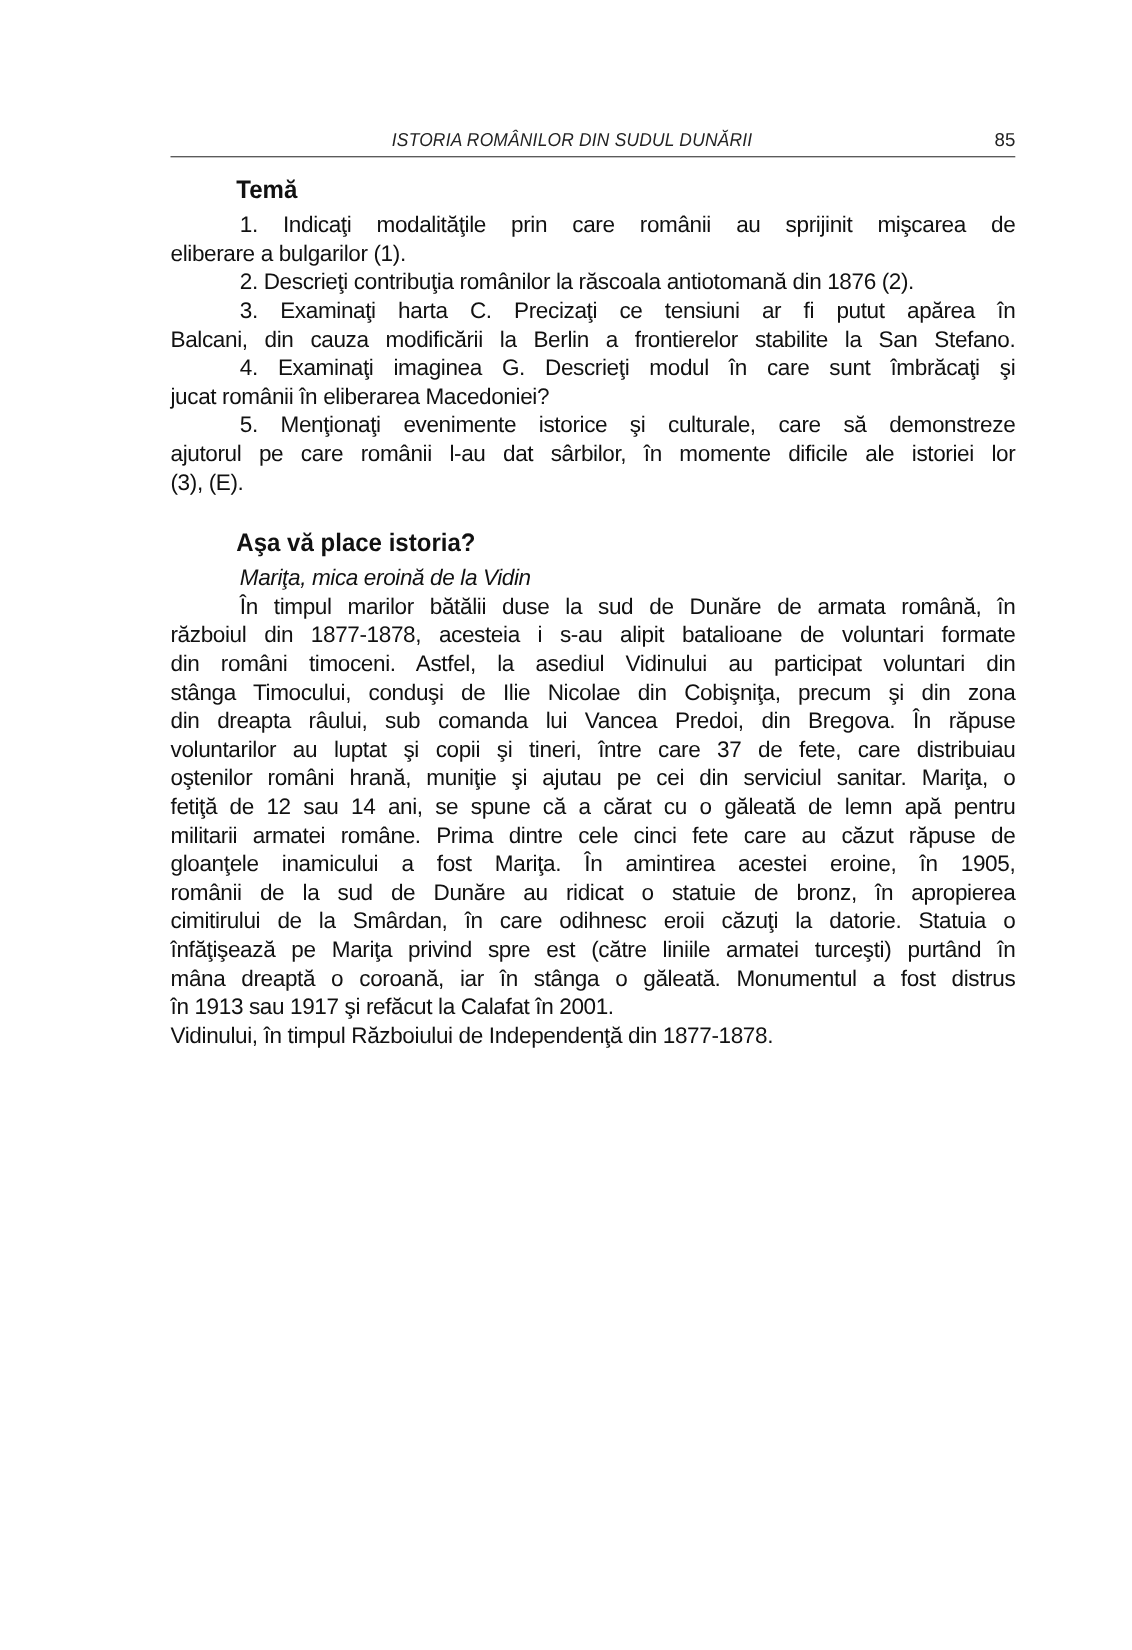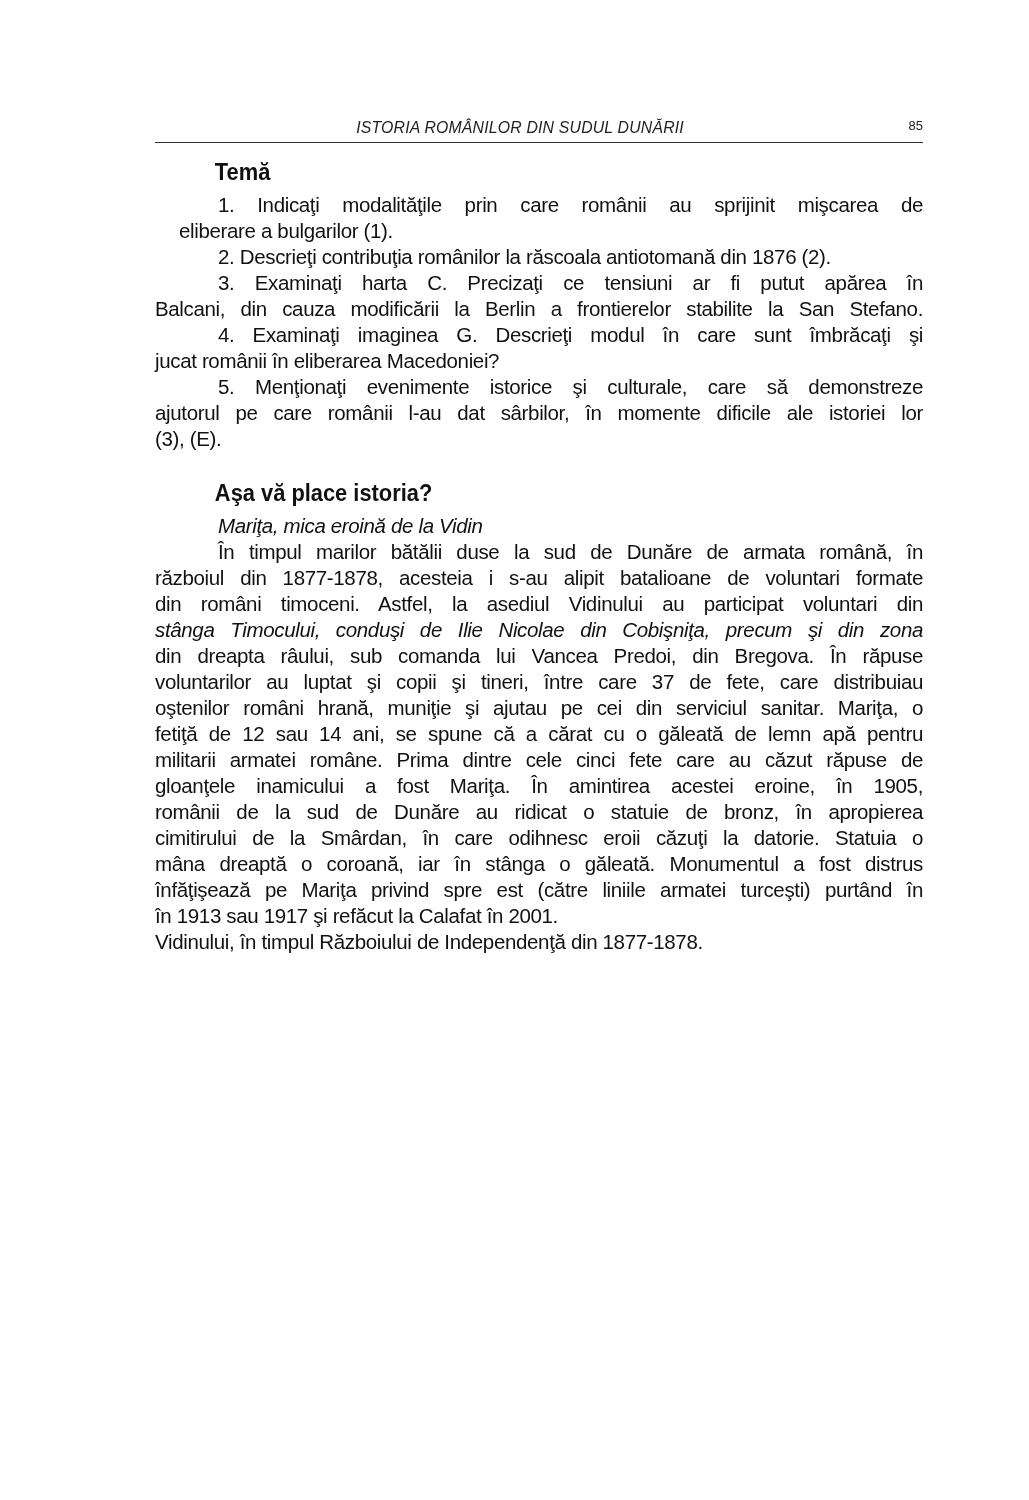--- a/index.html
+++ b/index.html
@@ -39,21 +39,21 @@
       font-style: italic;
       letter-spacing: 0.2px;
       color: #222222;
       transform: scaleX(0.93);
       transform-origin: 60% 50%;
     }
     .page-number {
       position: absolute;
       right: 0;
       top: 2px;
-      font-size: 13px;
+      font-size: 17px;
       color: #222222;
       text-align: center;
     }
     .content {
       position: absolute;
       left: 143px;
       top: 152px;
       width: 768px;
     }
     .heading {
@@ -103,21 +103,21 @@
     <span class="page-number">85</span>
   </div>
 
   <div class="content">
 
     <h2 class="heading">Temă</h2>
 
     <div>
       <div>
         <span class="line indent" style="white-space: nowrap;">1. Indicaţi modalităţile prin care românii au sprijinit mişcarea de</span>
-        <span class="line last" style="white-space: nowrap; margin-left: 24px;">eliberare a bulgarilor (1).</span>
+        <span class="line last" style="white-space: nowrap;">eliberare a bulgarilor (1).</span>
       </div>
       <div>
         <span class="line indent last" style="white-space: nowrap;">2. Descrieţi contribuţia românilor la răscoala antiotomană din 1876 (2).</span>
       </div>
       <div>
         <span class="line indent" style="white-space: nowrap;">3. Examinaţi harta C. Precizaţi ce tensiuni ar fi putut apărea în</span>
         <span class="line" style="white-space: nowrap;">Balcani, din cauza modificării la Berlin a frontierelor stabilite la San Stefano.</span>
       </div>
       <div>
         <span class="line indent" style="white-space: nowrap;">4. Examinaţi imaginea G. Descrieţi modul în care sunt îmbrăcaţi şi</span>
@@ -133,31 +133,31 @@
     <div class="gap-before-h2"></div>
 
     <h2 class="heading heading2">Aşa vă place istoria?</h2>
 
     <span class="line indent italic-title" style="white-space: nowrap;">Mariţa, mica eroină de la Vidin</span>
 
     <div>
       <span class="line indent" style="white-space: nowrap;">În timpul marilor bătălii duse la sud de Dunăre de armata română, în</span>
       <span class="line" style="white-space: nowrap;">războiul din 1877-1878, acesteia i s-au alipit batalioane de voluntari formate</span>
       <span class="line" style="white-space: nowrap;">din români timoceni. Astfel, la asediul Vidinului au participat voluntari din</span>
-      <span class="line" style="white-space: nowrap; font-style: italic;">stânga Timocului, conduşi de Ilie Nicolae din Cobişniţa, precum şi din zona</span>
+      <span class="line" style="white-space: nowrap;">stânga Timocului, conduşi de Ilie Nicolae din Cobişniţa, precum şi din zona</span>
       <span class="line" style="white-space: nowrap;">din dreapta râului, sub comanda lui Vancea Predoi, din Bregova. În răpuse</span>
       <span class="line" style="white-space: nowrap;">voluntarilor au luptat şi copii şi tineri, între care 37 de fete, care distribuiau</span>
       <span class="line" style="white-space: nowrap;">oştenilor români hrană, muniţie şi ajutau pe cei din serviciul sanitar. Mariţa, o</span>
       <span class="line" style="white-space: nowrap;">fetiţă de 12 sau 14 ani, se spune că a cărat cu o găleată de lemn apă pentru</span>
       <span class="line" style="white-space: nowrap;">militarii armatei române. Prima dintre cele cinci fete care au căzut răpuse de</span>
       <span class="line" style="white-space: nowrap;">gloanţele inamicului a fost Mariţa. În amintirea acestei eroine, în 1905,</span>
       <span class="line" style="white-space: nowrap;">românii de la sud de Dunăre au ridicat o statuie de bronz, în apropierea</span>
       <span class="line" style="white-space: nowrap;">cimitirului de la Smârdan, în care odihnesc eroii căzuţi la datorie. Statuia o</span>
+      <span class="line" style="white-space: nowrap;">înfăţişează pe Mariţa privind spre est (către liniile armatei turceşti) purtând în</span>
       <span class="line" style="white-space: nowrap;">mâna dreaptă o coroană, iar în stânga o găleată. Monumentul a fost distrus</span>
-      <span class="line" style="white-space: nowrap;">înfăţişează pe Mariţa privind spre est (către liniile armatei turceşti) purtând în</span>
       <span class="line last" style="white-space: nowrap;">în 1913 sau 1917 şi refăcut la Calafat în 2001.</span>
     </div>
 
     <div>
       <span class="line last" style="white-space: nowrap;">Vidinului, în timpul Războiului  de Independenţă din 1877-1878.</span>
     </div>
 
   </div>
 </div>
 

